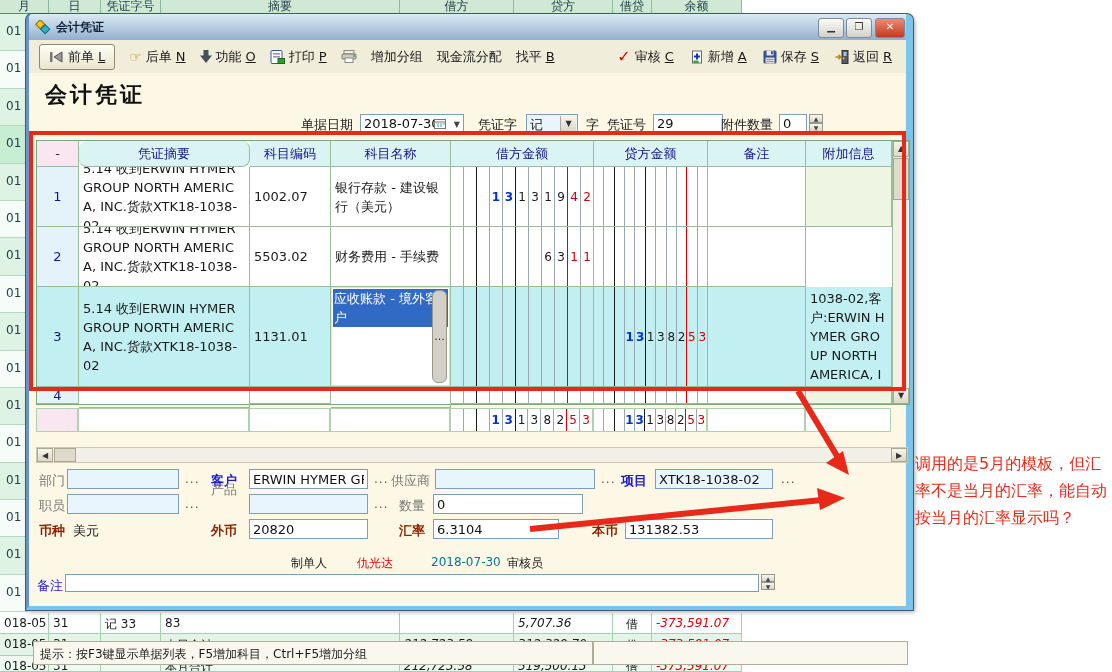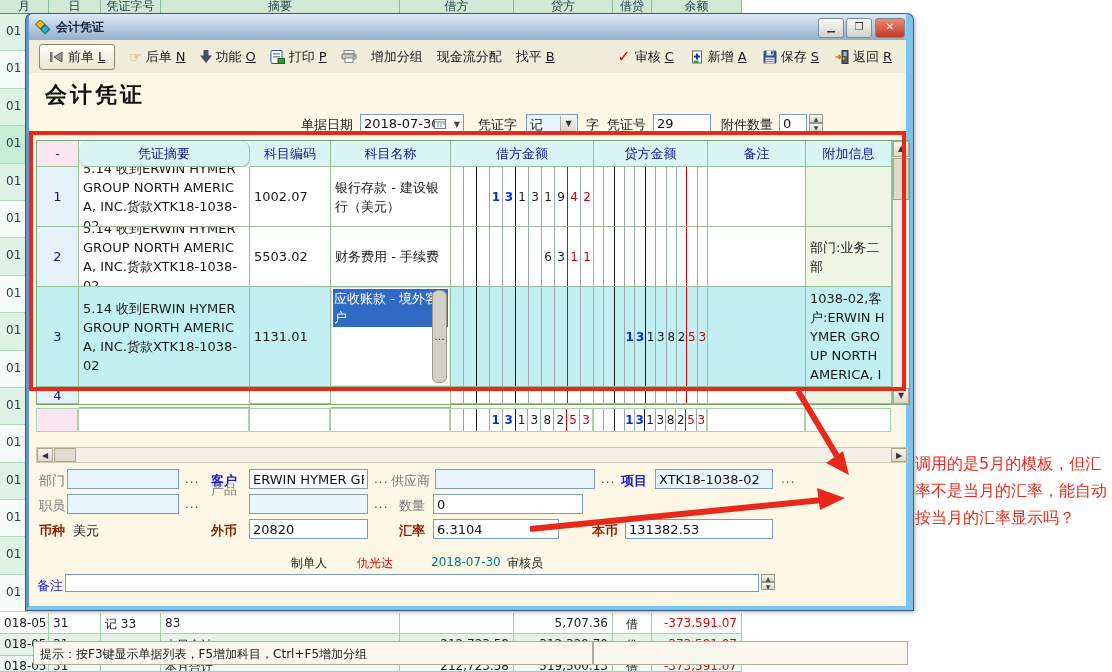--- a/index.html
+++ b/index.html
@@ -8,21 +8,21 @@
   .abs{position:absolute;box-sizing:border-box;}
 
   
   .bgh{position:absolute;top:0;height:14px;background:#cfe9d4;border-right:1px solid #8fb89a;
        border-bottom:1px solid #5a8a6a;color:#23404a;font-size:12px;line-height:13px;text-align:center;
        box-sizing:border-box;overflow:hidden;}
   .bgl-row{box-sizing:border-box;border-bottom:1px solid #b5d8bd;color:#23404a;font-size:12px;
        padding:10px 0 0 6px;}
   .bgr{position:absolute;box-sizing:border-box;border-right:1px solid #a8cfae;border-bottom:1px solid #a8cfae;
        font-size:12px;overflow:hidden;white-space:nowrap;padding:3px 4px 0 4px;}
-  .bgr.right{text-align:right;}
+  .bgr.right{text-align:left;font-style:italic;}
   .bgr.center{text-align:center;}
   .bgr.neg{color:#e00000;}
 
   
   #win{position:absolute;left:26px;top:14px;width:877px;height:592px;background:#ece9d8;
        border-left:3px solid #6a93c8;border-right:7px solid #7cc4ea;border-bottom:4px solid #7cc4ea;
        border-radius:6px 6px 0 0;box-shadow:0 0 0 1px #3a5a88,2px 2px 4px rgba(0,0,0,.35);z-index:10;}
   #titlebar{position:absolute;left:0;top:0;width:877px;height:26px;border-radius:4px 4px 0 0;
        background:linear-gradient(#dde9f5,#b4cbe0 55%,#93afcc);display:flex;align-items:center;
        padding-left:6px;box-sizing:border-box;}
@@ -297,21 +297,21 @@
         </span>
         <span class="abs" style="right:3px;top:5px;font-size:8px;color:#444;">▼</span>
       </div>
       <span class="flabel" style="left:449px;top:43px;">凭证字</span>
       <div class="dd" style="left:497px;top:41px;width:52px;">
         <span>记</span>
         <span class="ddarrow">▼</span>
       </div>
       <span class="flabel" style="left:557px;top:43px;">字</span>
       <span class="flabel" style="left:578px;top:43px;">凭证号</span>
-      <div class="fbox" style="left:624px;top:41px;width:58px;"><span>29</span></div>
+      <div class="fbox" style="left:624px;top:41px;width:70px;"><span>29</span></div>
       <span class="flabel" style="left:692px;top:43px;">附件数量</span>
       <div class="fbox" style="left:750px;top:41px;width:28px;"><span>0</span></div>
       <div class="spin" style="left:780px;top:41px;">
         <div>▲</div>
         <div>▼</div>
       </div>
 
       <div id="grid" style="position: absolute;">
           <div class="gcell ghead pink" style="left: 0px; top: 0px; width: 42px; height: 26px;">-</div>
           <div class="gcell ghead" style="left: 42px; top: 0px; width: 171px; height: 26px; border-radius: 8px;">凭证摘要</div>
@@ -385,21 +385,20 @@
               <span class="dg sep-dark "></span>
               <span class="dg  "></span>
               <span class="dg  "></span>
               <span class="dg  "></span>
               <span class="dg sep-red "></span>
               <span class="dg  "></span>
               <span class="dg  "></span>
             </div>
           </div>
           <div class="gcell" style="left: 671px; top: 86px; width: 98px; height: 60px; padding: 0px 4px;"></div>
-          <div class="gcell extrac" style="left: 769px; top: 86px; width: 86px; height: 60px;">部门:业务二部</div>
           <div class="gcell seqc sel" style="left: 0px; top: 146px; width: 42px; height: 100px;">3</div>
           <div class="gcell sumc sel" style="left: 42px; top: 146px; width: 171px; height: 100px;">5.14 收到ERWIN HYMER GROUP NORTH AMERICA, INC.货款XTK18-1038-02</div>
           <div class="gcell sel" style="left: 213px; top: 146px; width: 81px; height: 100px; padding: 0px 4px;">1131.01</div>
           <div class="gcell sumc sel" style="left: 294px; top: 146px; width: 120px; height: 100px; padding: 0px;">
             <div class="editorbox"><span class="selected-text">应收账款 - 境外客户</span><div class="dots-strip">...</div></div>
           </div>
           <div class="gcell sel" style="left: 414px; top: 146px; width: 143px; height: 100px; padding: 0px;">
             <div class="dgrid">
               <span class="dg  "></span>
               <span class="dg sep-dark "></span>

